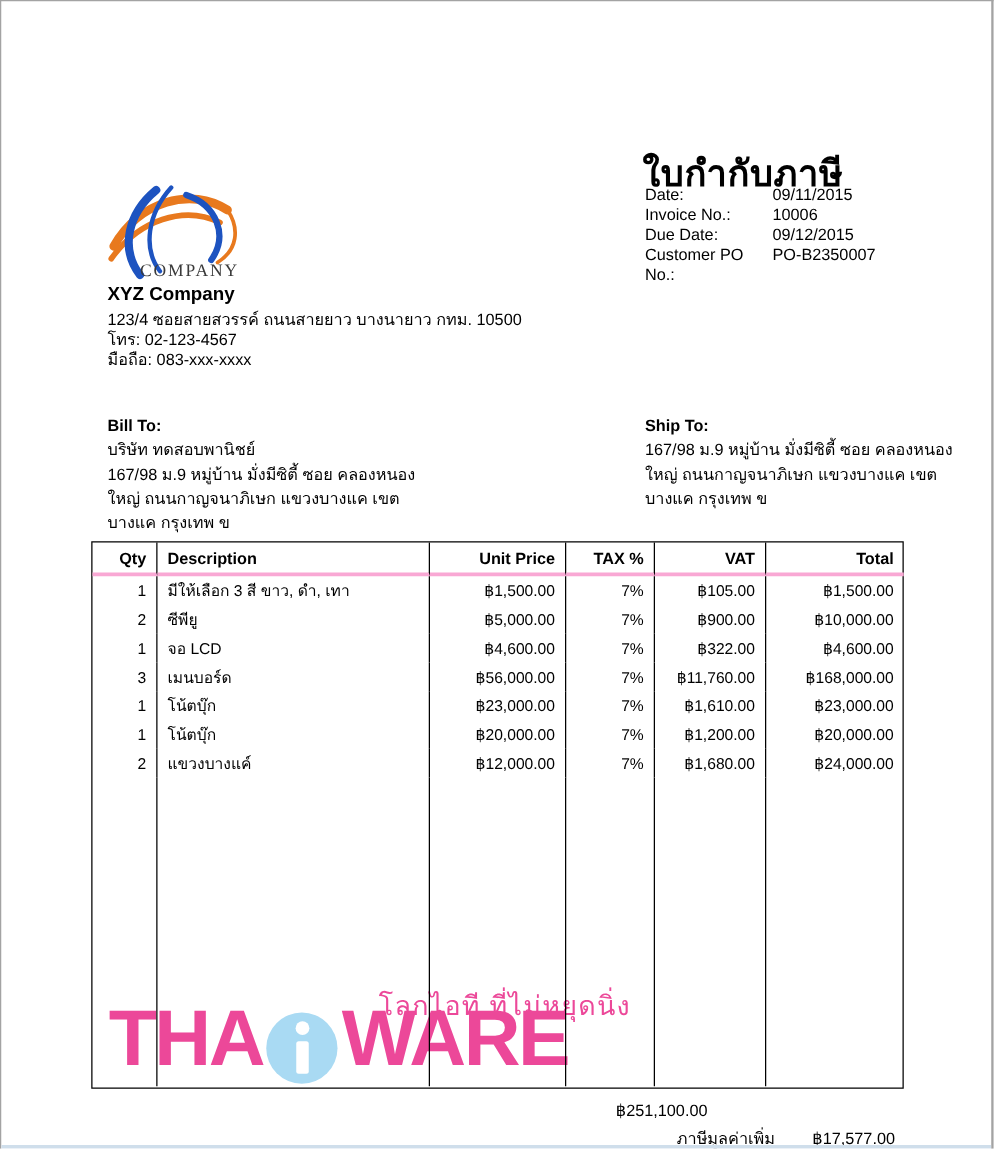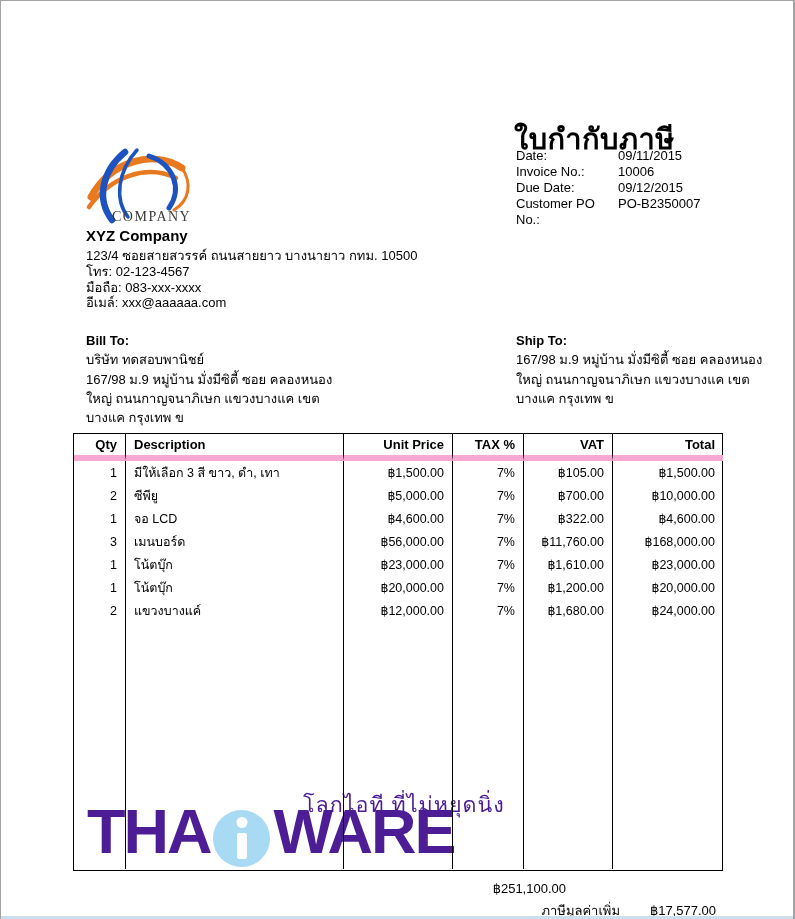--- a/index.html
+++ b/index.html
@@ -25,37 +25,37 @@
   .company-name { font-size:15px; font-weight:bold; margin-bottom:4px; }
   .company-lines div { font-size:13px; line-height:15.8px; }
 
   
   .addr-block { position:absolute; font-size:13px; line-height:19.3px; }
   .addr-block .addr-label { font-weight:bold; }
   .bill-to { left:85px; top:330px; width:360px; }
   .ship-to { left:515px; top:330px; width:265px; }
 
   
-  .watermark { position:absolute; z-index:1; color:#4c1d95; }
+  .watermark { position:absolute; z-index:1; color:#ec4899; }
   .wm-tagline { left:302px; top:786px; font-size:21.5px; letter-spacing:1px; }
   .wm-brand { left:86px; top:801px; display:flex; align-items:flex-end; font-size:63px; font-weight:bold; letter-spacing:-2px; line-height:58px; }
   .wm-i-circle { position:relative; width:57px; height:57px; border-radius:50%; background:#a9daf3; margin:0 3px -7px 3px; }
   .wm-i-dot { position:absolute; left:50%; top:7px; transform:translateX(-50%); width:11px; height:11px; border-radius:50%; background:#fff; }
   .wm-i-stem { position:absolute; left:50%; top:23px; transform:translateX(-50%); width:10px; height:26px; background:#fff; border-radius:2px; }
 
   
   .inv-table {
     position:absolute; left:72px; top:432px; width:650px; height:438px;
     border:1px solid #000; z-index:2; background:transparent;
     display:grid; grid-template-columns:52px 218px 109px 71px 89px 110px;
     grid-auto-rows:min-content; align-content:start; font-size:12.5px;
   }
   .cell { border-right:1px solid #000; display:flex; align-items:center; background:transparent; }
   .cell:nth-child(6n) { border-right:none; }
-  .th { height:27px; font-weight:bold; font-size:13px; border-bottom:6px solid #f9a8d4; }
+  .th { height:27px; font-weight:bold; font-size:13px; border-bottom:3px solid #f9a8d4; }
   .td { height:23px; }
   .filler { height:247px; border-bottom:none; }
   .al { justify-content:flex-start; padding-left:8px; }
   .ar { justify-content:flex-end; padding-right:8px; }
   .qty-pad { padding-right:8px; }
 
   
   .totals { position:absolute; right:77px; top:877px; font-size:13px; }
   .totals-row { display:flex; line-height:21.5px; }
   .totals-label { width:150px; text-align:right; }
@@ -106,21 +106,20 @@
     <path d="M64,9 C88,17 98,41 84,61" fill="none" stroke="#1d53c0" stroke-width="5" stroke-linecap="round"></path>
     <text x="27" y="74" font-family="'Liberation Serif','DejaVu Serif',serif" font-size="14" letter-spacing="1.5" fill="#3b3b3b">COMPANY</text>
   </svg>
 
   <div class="company">
     <div class="company-name">XYZ Company</div>
     <div class="company-lines">
         <div>123/4 ซอยสายสวรรค์ ถนนสายยาว บางนายาว กทม. 10500</div>
         <div>โทร: 02-123-4567</div>
         <div>มือถือ: 083-xxx-xxxx</div>
-        <div>อีเมล์: xxx@aaaaaa.com</div>
       </div>
   </div>
 
   <div class="addr-block bill-to">
     <div class="addr-label">Bill To:</div>
     <div>
         <div>บริษัท ทดสอบพานิชย์</div>
         <div>167/98 ม.9 หมู่บ้าน มั่งมีซิตี้ ซอย คลองหนอง</div>
         <div>ใหญ่ ถนนกาญจนาภิเษก แขวงบางแค เขต</div>
         <div>บางแค กรุงเทพ ข</div>
@@ -148,21 +147,21 @@
   <div class="cell td al">มีให้เลือก 3 สี ขาว, ดำ, เทา</div>
   <div class="cell td ar">฿1,500.00</div>
   <div class="cell td ar">7%</div>
   <div class="cell td ar">฿105.00</div>
   <div class="cell td ar">฿1,500.00</div>
 
   <div class="cell td ar qty-pad">2</div>
   <div class="cell td al">ซีพียู</div>
   <div class="cell td ar">฿5,000.00</div>
   <div class="cell td ar">7%</div>
-  <div class="cell td ar">฿700.00</div>
+  <div class="cell td ar">฿900.00</div>
   <div class="cell td ar">฿10,000.00</div>
 
   <div class="cell td ar qty-pad">1</div>
   <div class="cell td al">จอ LCD</div>
   <div class="cell td ar">฿4,600.00</div>
   <div class="cell td ar">7%</div>
   <div class="cell td ar">฿322.00</div>
   <div class="cell td ar">฿4,600.00</div>
 
   <div class="cell td ar qty-pad">3</div>

